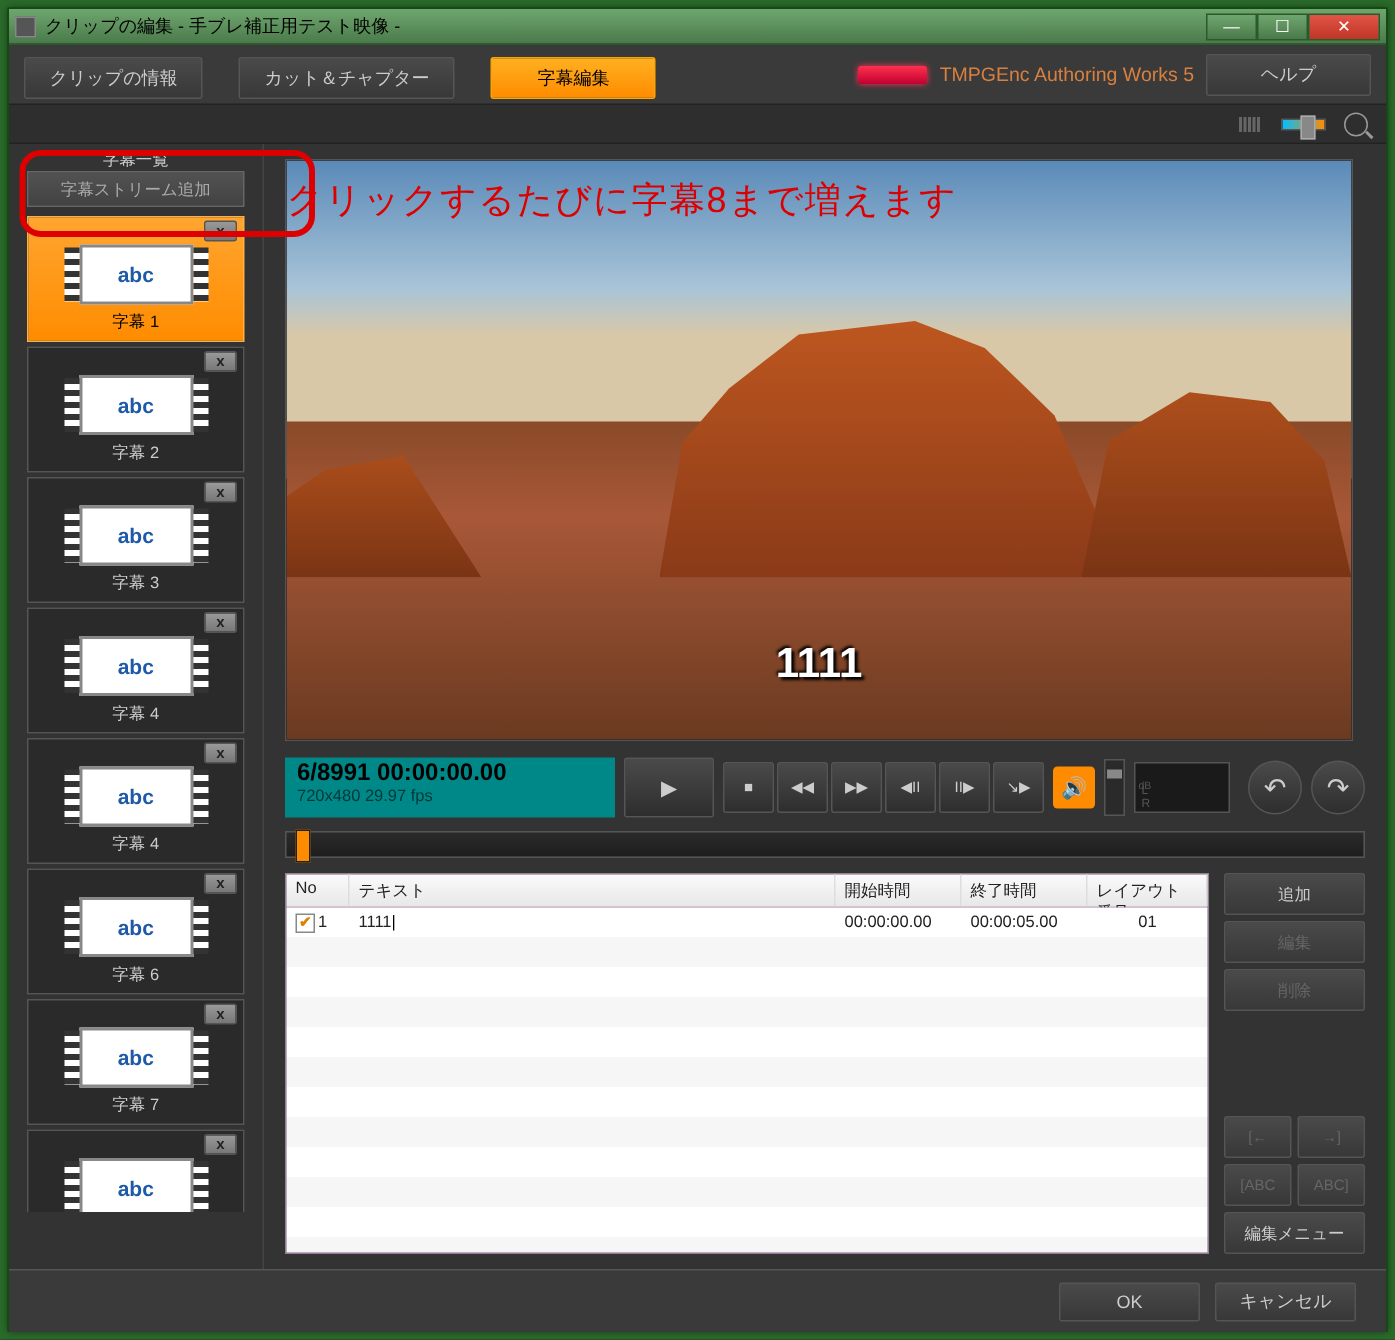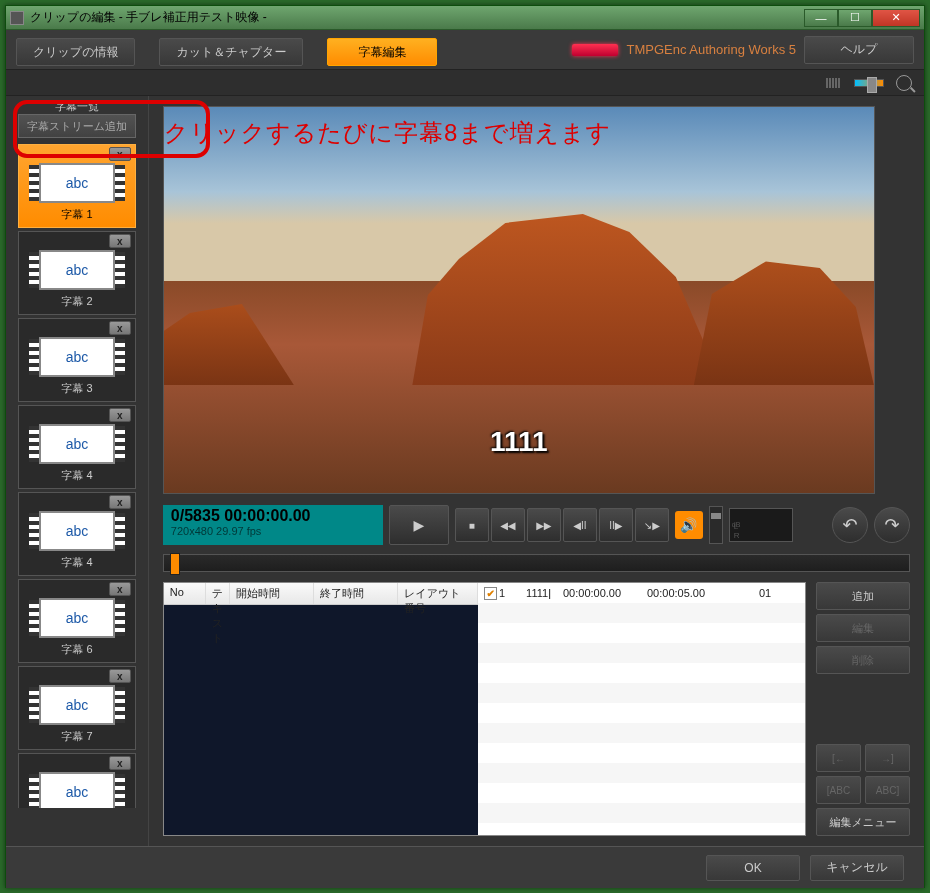--- a/index.html
+++ b/index.html
@@ -27,21 +27,21 @@
 .search-icon::after{content:"";position:absolute;width:6px;height:1.5px;background:#999;transform:rotate(45deg);right:-5px;bottom:-1px}
 .main{display:flex;height:750px}
 .sidebar{width:178px;background:#333;padding:0 12px;border-right:1px solid #444;position:relative}
 .sidebar-header{text-align:center;color:#ccc;font-size:11px;padding:3px 0;height:18px}
 .add-stream{height:24px;background:linear-gradient(#525252,#424242);border:1px solid #666;color:#aaa;display:flex;align-items:center;justify-content:center;font-size:11px;margin-bottom:6px;cursor:pointer}
 .highlight-box{position:absolute;left:-5px;top:-14px;width:197px;height:58px;border:4px solid #d00;border-radius:14px;pointer-events:none;z-index:5}
 .stream-list{display:flex;flex-direction:column;gap:3px;overflow-y:auto;height:664px}
 .stream-item{background:#2a2a2a;border:1px solid #555;padding:0;position:relative;cursor:pointer}
 .stream-item.selected{background:linear-gradient(#ffa530,#ff8c00);border-color:#ffb040}
 .stream-close{position:absolute;right:4px;top:2px;width:22px;height:14px;background:linear-gradient(#999,#777);border:1px solid #555;display:flex;align-items:center;justify-content:center;color:#222;font-weight:bold;font-size:10px;border-radius:2px}
-.stream-thumb{margin:18px auto 2px;width:76px;height:40px;background:#fff;border:2px solid #888;position:relative;display:flex;align-items:center;justify-content:center;color:#1e5aa8;font-weight:normal;font-size:14px}
+.stream-thumb{margin:18px auto 2px;width:76px;height:40px;background:#fff;border:2px solid #888;position:relative;display:flex;align-items:center;justify-content:center;color:#1e5aa8;font-weight:bold;font-size:14px}
 .stream-thumb::before,.stream-thumb::after{content:"";position:absolute;top:0;bottom:0;width:10px;background:repeating-linear-gradient(#333 0,#333 4px,#fff 4px,#fff 8px)}
 .stream-thumb::before{left:-12px}
 .stream-thumb::after{right:-12px}
 .stream-label{text-align:center;color:#ccc;font-size:11px;padding:2px 0 5px}
 .stream-item.selected .stream-label{color:#000}
 .content{flex:1;padding:10px 14px;display:flex;flex-direction:column;position:relative}
 .annotation{position:absolute;left:15px;top:21px;color:#d00;font-size:24px;font-weight:normal;z-index:10;letter-spacing:1px}
 .preview{width:712px;height:388px;background:#000;border:1px solid #555;position:relative;overflow:hidden}
 .sky{position:absolute;inset:0;height:55%;background:linear-gradient(#5a8ab8 0%,#a8c4d8 40%,#d8c8a8 55%)}
 .ground{position:absolute;left:0;right:0;top:45%;bottom:0;background:linear-gradient(#8a4a28 0%,#a85838 30%,#6a3a20 100%)}
@@ -61,21 +61,21 @@
 .speaker-btn{width:28px;height:28px;background:#ff8c00;border-radius:3px;display:flex;align-items:center;justify-content:center;color:#fff;font-size:14px}
 .vol-vert{width:14px;height:38px;background:#2a2a2a;border:1px solid #555;position:relative}
 .vol-vert::after{content:"";position:absolute;left:1px;right:1px;top:6px;height:6px;background:#888}
 .level-box{width:64px;height:34px;background:#1a1a1a;border:1px solid #555;position:relative}
 .level-box::before{content:"L  R";position:absolute;bottom:1px;left:4px;right:4px;color:#555;font-size:8px;letter-spacing:18px}
 .level-box .db{position:absolute;left:2px;top:12px;color:#555;font-size:7px}
 .ctrl.round{width:36px;height:36px;border-radius:18px;font-size:18px}
 .timeline{margin-top:8px;height:18px;background:linear-gradient(#2a2a2a,#1e1e1e);border:1px solid #555;position:relative}
 .timeline-marker{position:absolute;left:6px;top:-2px;width:10px;height:22px;background:#ff8c00;border:1px solid #222}
 .lower{display:flex;gap:10px;margin-top:10px;flex:1}
-.table-wrap{flex:1;background:#0f172a;border:1px solid #888;display:flex;flex-direction:row}
+.table-wrap{flex:1;background:#a21caf;border:1px solid #888;display:flex;flex-direction:column}
 .thead{display:flex;background:linear-gradient(#fafafa,#e8e8e8);border-bottom:1px solid #ccc;height:22px}
 .th{padding:3px 6px;border-right:1px solid #ddd;color:#222;font-size:11px}
 .th.no{width:42px}.th.txt{flex:1}.th.t1,.th.t2{width:84px}.th.lay{width:80px}
 .tbody{flex:1;background:repeating-linear-gradient(#fff 0,#fff 20px,#f6f6f6 20px,#f6f6f6 40px)}
 .trow{display:flex;height:20px;align-items:center}
 .td{padding:0 6px;font-size:11px;color:#222}
 .td.no{width:42px;display:flex;align-items:center;gap:2px}
 .chk{width:13px;height:13px;background:#fff;border:1px solid #888;display:inline-flex;align-items:center;justify-content:center;color:#e08000;font-size:10px;font-weight:bold}
 .td.txt{flex:1}.td.t1,.td.t2{width:84px}.td.lay{width:80px;text-align:center}
 .edit-cursor::after{content:"|";color:#000}
@@ -184,21 +184,21 @@
         <div class="sky"></div>
         <div class="ground"></div>
         <div class="mesa m1"></div>
         <div class="mesa m2"></div>
         <div class="mesa m3"></div>
         <div class="sub-text">1111</div>
       </div>
 
       <div class="transport">
         <div class="counter">
-          <div class="counter-main">0/5835  00:00:00.00</div>
+          <div class="counter-main">6/8991  00:00:00.00</div>
           <div class="counter-sub">720x480 29.97 fps</div>
         </div>
         <div class="ctrl play">▶</div>
         <div class="ctrl-group">
           <div class="ctrl small">■</div>
           <div class="ctrl small">◀◀</div>
           <div class="ctrl small">▶▶</div>
           <div class="ctrl small">◀II</div>
           <div class="ctrl small">II▶</div>
           <div class="ctrl small">↘▶</div>

